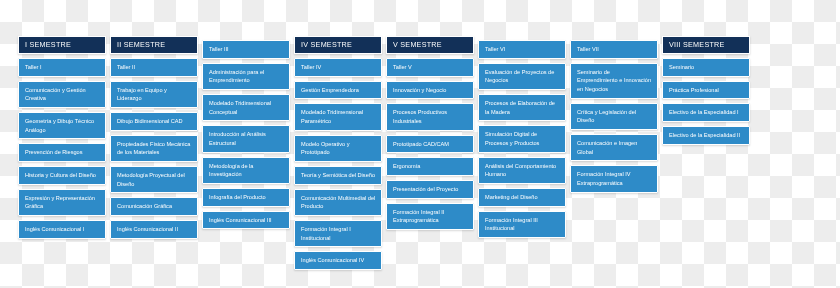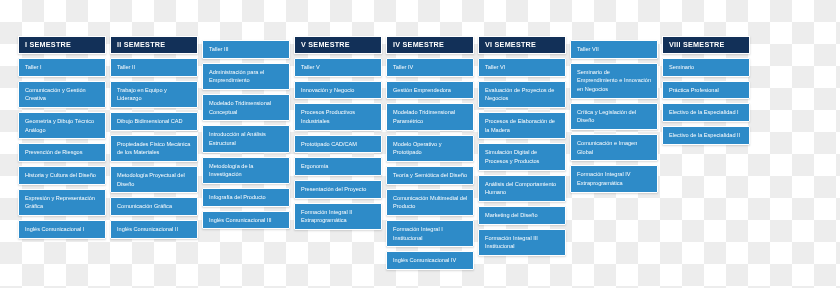--- a/index.html
+++ b/index.html
@@ -40,21 +40,21 @@
     flex-direction: column;
     align-items: stretch;
   }
   .semester-column:first-child { margin-left: 18px; }
   .semester-column + .semester-column { margin-left: 4px; }
 
   .semester-header {
     background: #123058;
     color: #ffffff;
     font-size: 7.2px;
-    font-weight: bold;
+    font-weight: normal;
     letter-spacing: 0.25px;
     line-height: 1;
     padding: 5px 0 5px 6px;
     box-sizing: border-box;
     height: 18px;
     display: flex;
     align-items: center;
     border: 1px solid #ffffff;
     box-shadow: 0 1px 2px rgba(0,0,0,0.18);
     white-space: nowrap;
@@ -118,46 +118,45 @@
         <div class="course-box">Taller III</div>
         <div class="course-box">Administración para el Emprendimiento</div>
         <div class="course-box">Modelado Tridimensional Conceptual</div>
         <div class="course-box">Introducción al Análisis Estructural</div>
         <div class="course-box">Metodología de la Investigación</div>
         <div class="course-box">Infografía del Producto</div>
         <div class="course-box">Inglés Comunicacional III</div>
       </div>
     </div>
     <div class="semester-column">
-      <div class="semester-header">V SEMESTRE</div>
-      <div class="course-list">
-        <div class="course-box">Taller V</div>
-        <div class="course-box">Innovación y Negocio</div>
-        <div class="course-box">Procesos Productivos Industriales</div>
-        <div class="course-box">Prototipado CAD/CAM</div>
-        <div class="course-box">Ergonomía</div>
-        <div class="course-box">Presentación del Proyecto</div>
-        <div class="course-box">Formación Integral II Extraprogramática</div>
-      </div>
-    </div>
-    <div class="semester-column">
       <div class="semester-header">IV SEMESTRE</div>
       <div class="course-list">
         <div class="course-box">Taller IV</div>
         <div class="course-box">Gestión Emprendedora</div>
         <div class="course-box">Modelado Tridimensional Paramétrico</div>
         <div class="course-box">Modelo Operativo y Prototipado</div>
         <div class="course-box">Teoría y Semiótica del Diseño</div>
         <div class="course-box">Comunicación Multimedial del Producto</div>
         <div class="course-box">Formación Integral I Institucional</div>
         <div class="course-box">Inglés Comunicacional IV</div>
       </div>
     </div>
     <div class="semester-column">
-      <div class="semester-header">VI SEMESTRE</div>
+      <div class="semester-header">V SEMESTRE</div>
+      <div class="course-list">
+        <div class="course-box">Taller V</div>
+        <div class="course-box">Innovación y Negocio</div>
+        <div class="course-box">Procesos Productivos Industriales</div>
+        <div class="course-box">Prototipado CAD/CAM</div>
+        <div class="course-box">Ergonomía</div>
+        <div class="course-box">Presentación del Proyecto</div>
+        <div class="course-box">Formación Integral II Extraprogramática</div>
+      </div>
+    </div>
+    <div class="semester-column">
       <div class="course-list">
         <div class="course-box">Taller VI</div>
         <div class="course-box">Evaluación de Proyectos de Negocios</div>
         <div class="course-box">Procesos de Elaboración de la Madera</div>
         <div class="course-box">Simulación Digital de Procesos y Productos</div>
         <div class="course-box">Análisis del Comportamiento Humano</div>
         <div class="course-box">Marketing del Diseño</div>
         <div class="course-box">Formación Integral III Institucional</div>
       </div>
     </div>

